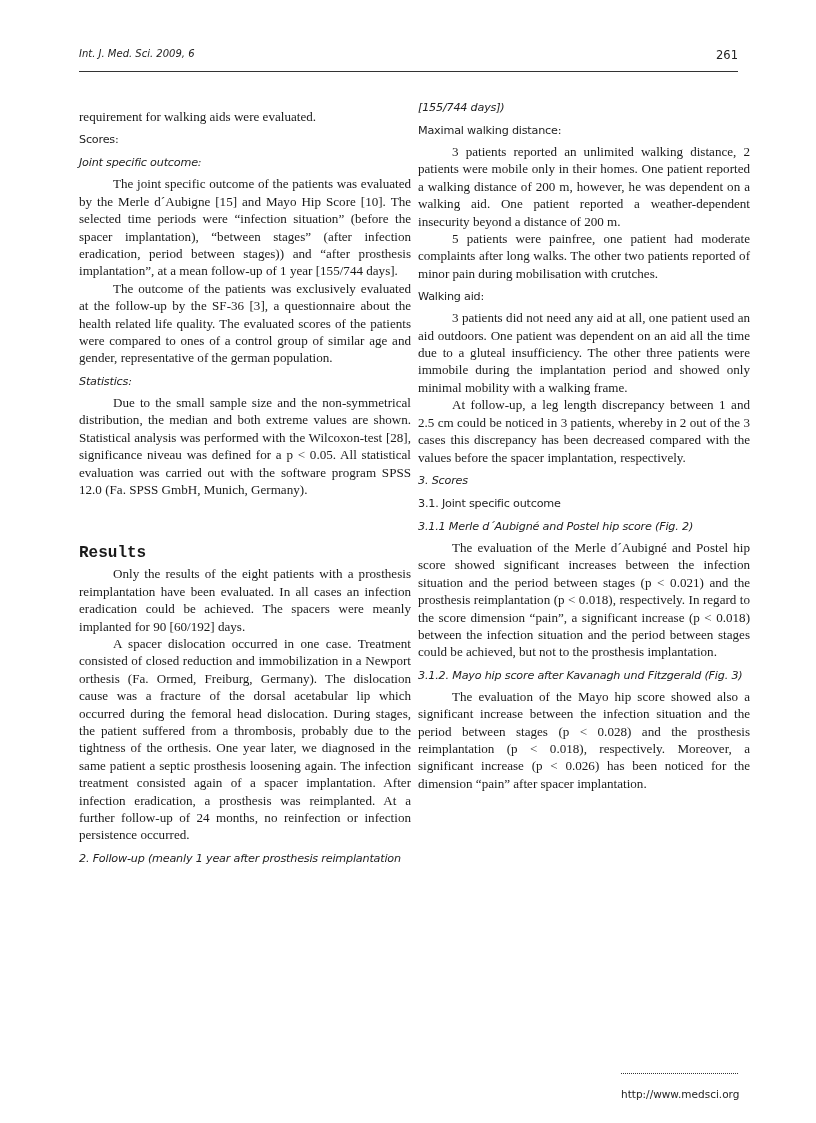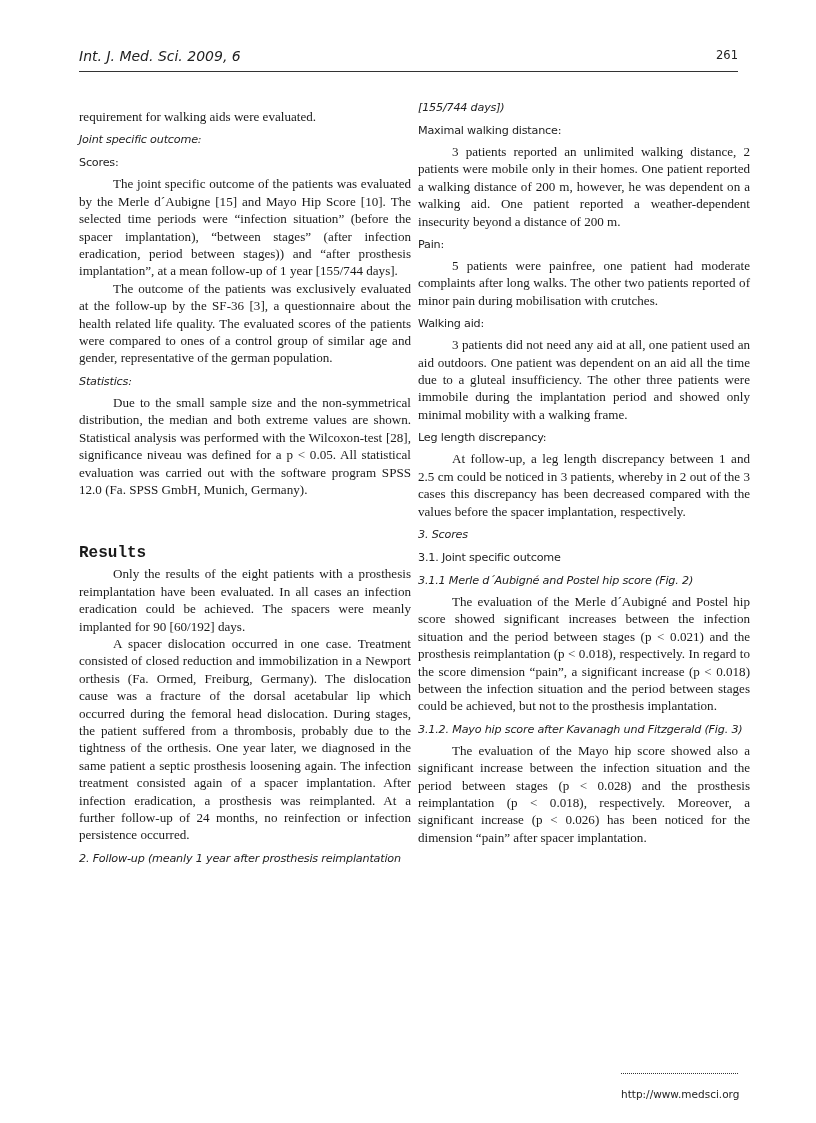--- a/index.html
+++ b/index.html
@@ -1,17 +1,17 @@
 <!DOCTYPE html>
 <html><head>
 <meta charset="utf-8">
 <style>
   html, body { margin: 0; padding: 0; background: #ffffff; }
   body { width: 816px; height: 1123px; position: relative; overflow: hidden; color: #1a1a1a; }
-  .hdr-left { position: absolute; left: 79px; top: 48px; font-family: "DejaVu Sans", sans-serif; font-style: italic; font-size: 14px; color: #222; }
+  .hdr-left { position: absolute; left: 79px; top: 48px; font-family: "DejaVu Sans", sans-serif; font-style: italic; font-size: 10px; color: #222; }
   .hdr-right { position: absolute; right: 78px; top: 48px; font-family: "DejaVu Sans", sans-serif; font-size: 11.5px; color: #222; }
   .hdr-rule { position: absolute; left: 79px; right: 78px; top: 71px; height: 0; border-top: 1.5px solid #333; }
   .col { position: absolute; top: 88px; width: 332px; }
   .col.left { left: 79px; margin-top: 20px; }
   .col.right { left: 418px; }
   p { margin: 0; font-family: "Liberation Serif", serif; font-size: 13.1px; line-height: 17.4px; text-align: justify; hyphens: manual; }
   p.indent { text-indent: 34px; }
   .sh { font-family: "DejaVu Sans", sans-serif; font-size: 11.2px; line-height: 16px; margin: 7px 0 4px 0; color: #222; letter-spacing: -0.2px; }
   .sh.it { font-style: italic; }
   .h2 { font-family: Liberation Mono, monospace; font-weight: bold; font-size: 16px; margin: 0 0 3px 0; }
@@ -21,42 +21,40 @@
 </style>
 </head>
 <body>
 
 <div class="hdr-left">Int. J. Med. Sci. 2009, 6</div>
 <div class="hdr-right">261</div>
 <div class="hdr-rule"></div>
 
 <div class="col left">
   <p>requirement for walking aids were evaluated.</p>
+  <div class="sh">Scores:</div>
   <div class="sh it">Joint specific outcome:</div>
-  <div class="sh">Scores:</div>
   <p class="indent">The joint specific outcome of the patients was evaluated by the Merle d´Aubigne [15] and Mayo Hip Score [10]. The selected time periods were “infection situation” (before the spacer implantation), “between stages” (after infection eradication, period between stages)) and “after prosthesis implantation”, at a mean follow-up of 1 year [155/744 days].</p>
   <p class="indent">The outcome of the patients was exclusively evaluated at the follow-up by the SF-36 [3], a ques­tionnaire about the health related life quality. The evaluated scores of the patients were compared to ones of a control group of similar age and gender, representative of the german population.</p>
   <div class="sh it">Statistics:</div>
   <p class="indent">Due to the small sample size and the non-symmetrical distribution, the median and both extreme values are shown. Statistical analysis was performed with the Wilcoxon-test [28], significance niveau was defined for a p &lt; 0.05. All statistical evaluation was carried out with the software program SPSS 12.0 (Fa. SPSS GmbH, Munich, Germany).</p>
   <div class="gap"></div>
   <div class="h2">Results</div>
   <p class="indent">Only the results of the eight patients with a prosthesis reimplantation have been evaluated. In all cases an infection eradication could be achieved. The spacers were meanly implanted for 90 [60/192] days.</p>
   <p class="indent">A spacer dislocation occurred in one case. Treatment consisted of closed reduction and immobi­lization in a Newport orthesis (Fa. Ormed, Freiburg, Germany). The dislocation cause was a fracture of the dorsal acetabular lip which occurred during the femoral head dislocation. During stages, the patient suffered from a thrombosis, probably due to the tightness of the orthesis. One year later, we diagnosed in the same patient a septic prosthesis loosening again. The infection treatment consisted again of a spacer implantation. After infection eradication, a prosthesis was reimplanted. At a further follow-up of 24 months, no reinfection or infection persistence oc­curred.</p>
   <div class="sh it">2. Follow-up (meanly 1 year after prosthesis reimplantation</div>
 </div>
 
 <div class="col right">
   <div class="sh it" style="margin-top:12px">[155/744 days])</div>
   <div class="sh">Maximal walking distance:</div>
   <p class="indent">3 patients reported an unlimited walking dis­tance, 2 patients were mobile only in their homes. One patient reported a walking distance of 200 m, how­ever, he was dependent on a walking aid. One patient reported a weather-dependent insecurity beyond a distance of 200 m.</p>
-  <div class="sh">Pain:</div>
   <p class="indent">5 patients were painfree, one patient had mod­erate complaints after long walks. The other two pa­tients reported of minor pain during mobilisation with crutches.</p>
   <div class="sh">Walking aid:</div>
   <p class="indent">3 patients did not need any aid at all, one patient used an aid outdoors. One patient was dependent on an aid all the time due to a gluteal insufficiency. The other three patients were immobile during the im­plantation period and showed only minimal mobility with a walking frame.</p>
-  <div class="sh">Leg length discrepancy:</div>
   <p class="indent">At follow-up, a leg length discrepancy between 1 and 2.5 cm could be noticed in 3 patients, whereby in 2 out of the 3 cases this discrepancy has been de­creased compared with the values before the spacer implantation, respectively.</p>
   <div class="sh it">3. Scores</div>
   <div class="sh">3.1. Joint specific outcome</div>
   <div class="sh it">3.1.1 Merle d´Aubigné and Postel hip score (Fig. 2)</div>
   <p class="indent">The evaluation of the Merle d´Aubigné and Postel hip score showed significant increases between the infection situation and the period between stages (p &lt; 0.021) and the prosthesis reimplantation (p &lt; 0.018), respectively. In regard to the score dimension “pain”, a significant increase (p &lt; 0.018) between the infection situation and the period between stages could be achieved, but not to the prosthesis implanta­tion.</p>
   <div class="sh it">3.1.2. Mayo hip score after Kavanagh und Fitzgerald (Fig. 3)</div>
   <p class="indent">The evaluation of the Mayo hip score showed also a significant increase between the infection situa­tion and the period between stages (p &lt; 0.028) and the prosthesis reimplantation (p &lt; 0.018), respectively. Moreover, a significant increase (p &lt; 0.026) has been noticed for the dimension “pain” after spacer im­plantation.</p>
 </div>
 
 <div class="footer-rule"></div>

